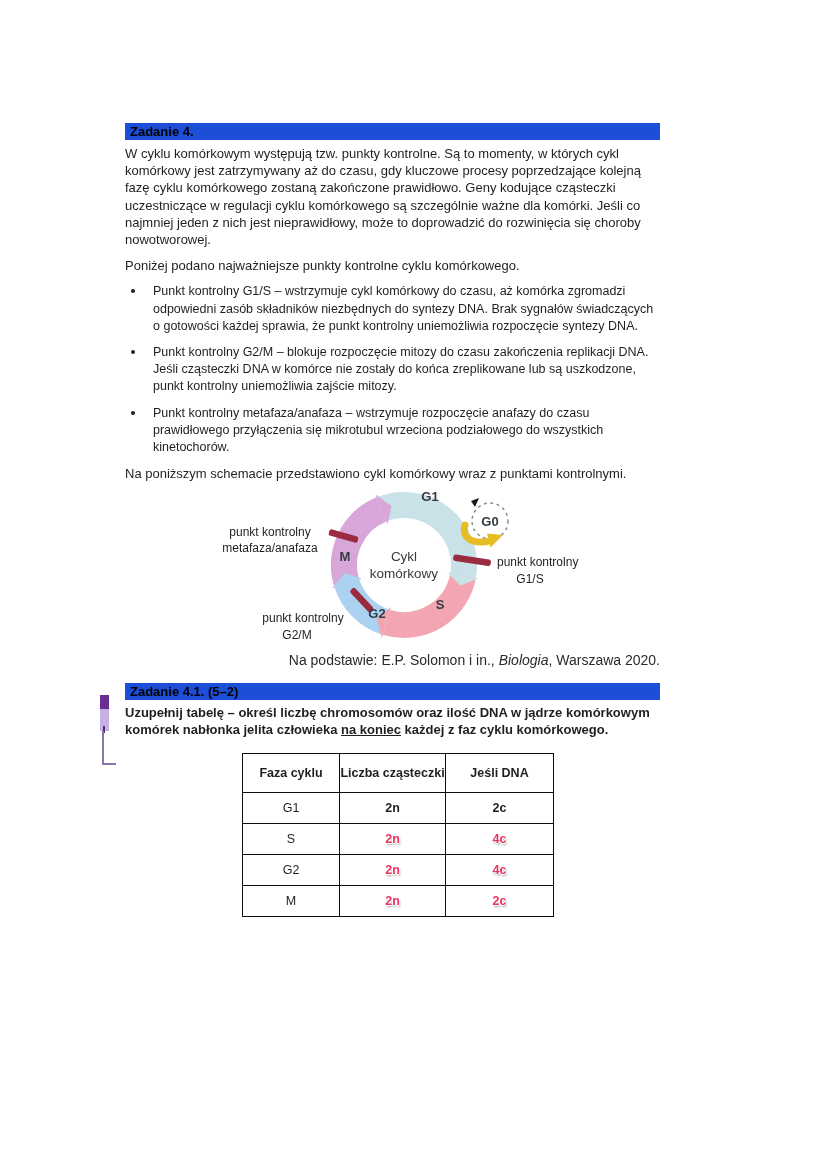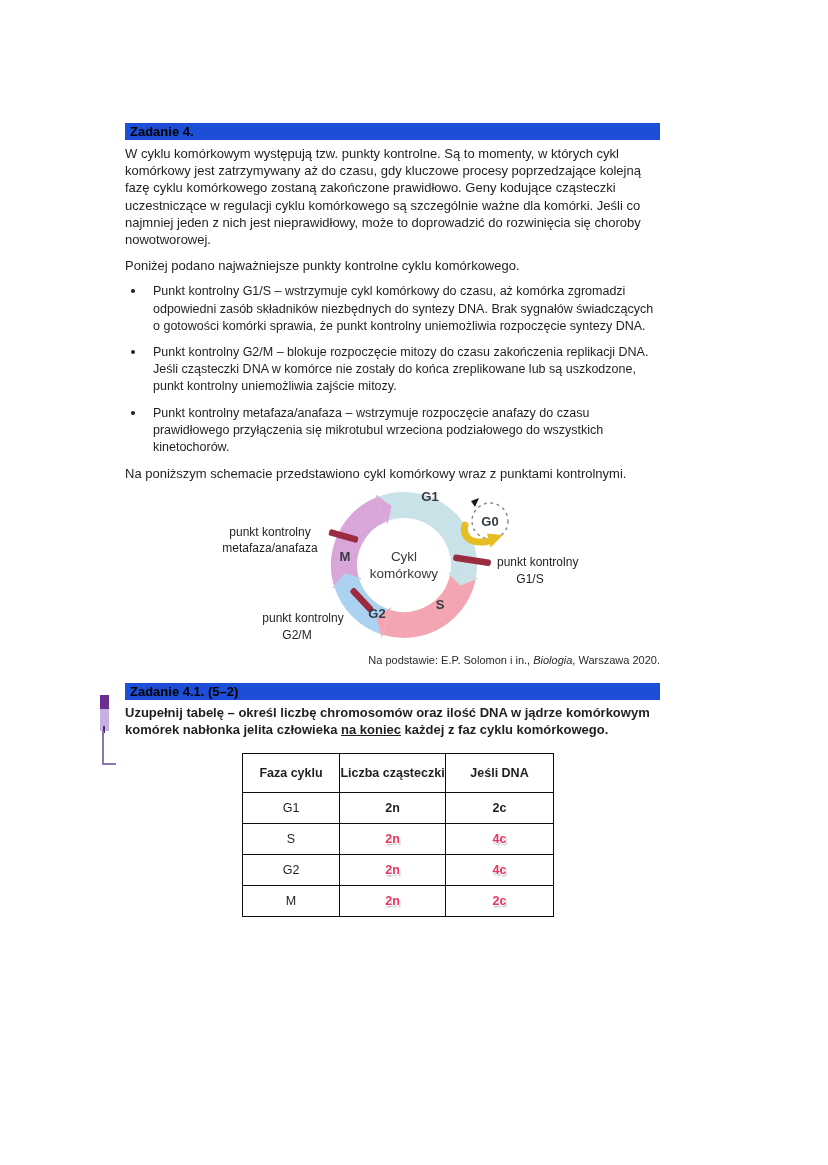--- a/index.html
+++ b/index.html
@@ -22,21 +22,21 @@
     position:absolute;left:6px;top:6px;width:4px;height:4px;border-radius:50%;
     background:#1f1f1f;
   }
   .schema-p{margin-bottom:2px;}
   svg{display:block;}
   svg text{font-family:"Liberation Sans",sans-serif;}
   .d-label{font-size:12px;fill:#1f1f1f;}
   .d-phase{font-size:13px;font-weight:600;fill:#333a40;}
   .d-center{font-size:13.5px;fill:#3a3a3a;}
   .attribution{
-    font-size:11px;color:#2a2a2a;text-align:right;margin:0 0 17px 0;line-height:12px;
+    font-size:14px;color:#2a2a2a;text-align:right;margin:0 0 17px 0;line-height:12px;
   }
   .attribution .it{font-style:italic;}
   .bold-p{font-size:13px;font-weight:bold;line-height:16.5px;margin:0 0 15px 0;}
   .bold-p .u{text-decoration:underline;}
   table.cycle{
     border-collapse:collapse;margin-left:117px;
   }
   table.cycle th,table.cycle td{
     border:1.6px solid #0d0d0d;text-align:center;vertical-align:middle;
     font-size:12.5px;padding:0;
@@ -76,21 +76,21 @@
 
   <div class="task-bar">Zadanie 4.</div>
 
   <p class="body-p">W cyklu komórkowym występują tzw. punkty kontrolne. Są to momenty, w których cykl komórkowy jest zatrzymywany aż do czasu, gdy kluczowe procesy poprzedzające kolejną fazę cyklu komórkowego zostaną zakończone prawidłowo. Geny kodujące cząsteczki uczestniczące w regulacji cyklu komórkowego są szczególnie ważne dla komórki. Jeśli co najmniej jeden z nich jest nieprawidłowy, może to doprowadzić do rozwinięcia się choroby nowotworowej.</p>
 
   <p class="body-p">Poniżej podano najważniejsze punkty kontrolne cyklu komórkowego.</p>
 
   <ul class="points">
     <li>
       <span class="dot"></span>
-      <span>Punkt kontrolny G1/S – wstrzymuje cykl komórkowy do czasu, aż komórka zgromadzi odpowiedni zasób składników niezbędnych do syntezy DNA. Brak sygnałów świadczących o gotowości komórki sprawia, że punkt kontrolny uniemożliwia rozpoczęcie syntezy DNA.</span>
+      <span>Punkt kontrolny G1/S – wstrzymuje cykl komórkowy do czasu, aż komórka zgromadzi odpowiedni zasób składników niezbędnych do syntezy DNA. Brak sygnałów świadczących o gotowości każdej sprawia, że punkt kontrolny uniemożliwia rozpoczęcie syntezy DNA.</span>
     </li>
     <li>
       <span class="dot"></span>
       <span>Punkt kontrolny G2/M – blokuje rozpoczęcie mitozy do czasu zakończenia replikacji DNA. Jeśli cząsteczki DNA w komórce nie zostały do końca zreplikowane lub są uszkodzone, punkt kontrolny uniemożliwia zajście mitozy.</span>
     </li>
     <li>
       <span class="dot"></span>
       <span>Punkt kontrolny metafaza/anafaza – wstrzymuje rozpoczęcie anafazy do czasu prawidłowego przyłączenia się mikrotubul wrzeciona podziałowego do wszystkich kinetochorów.</span>
     </li>
   </ul>

